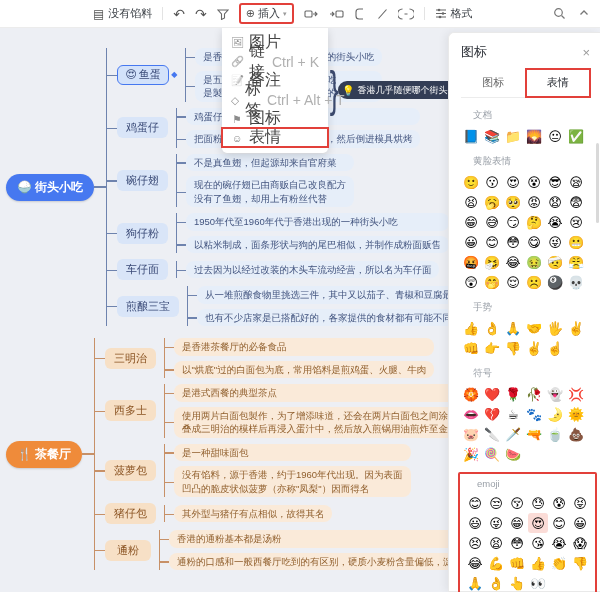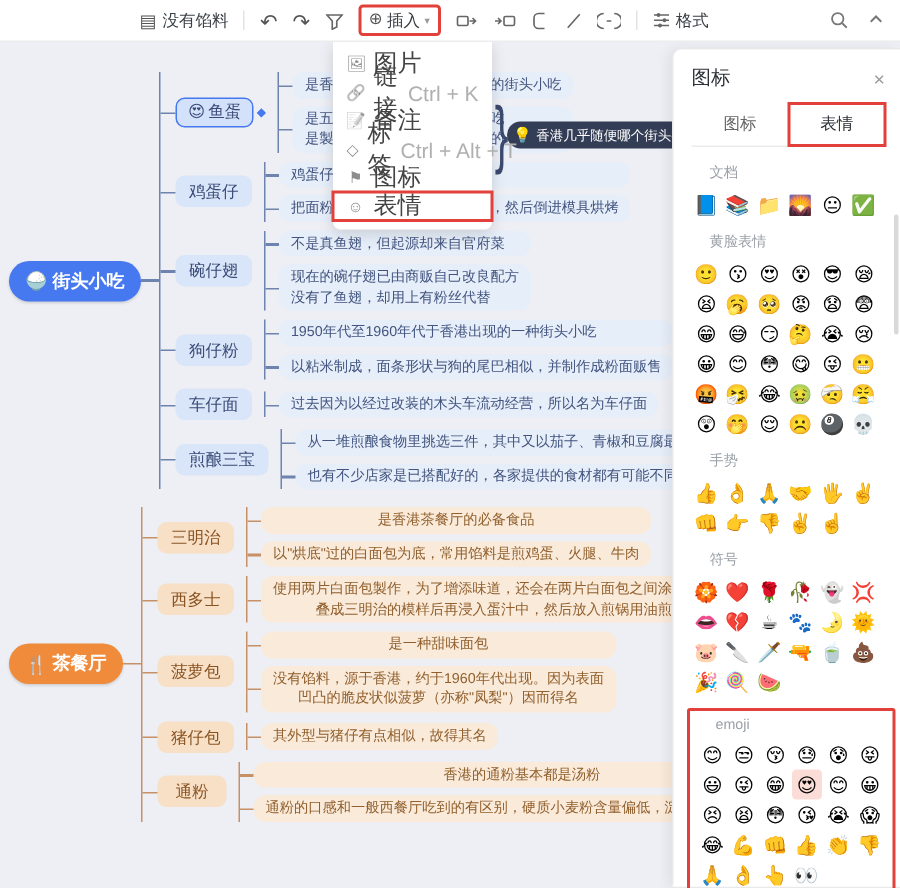--- a/index.html
+++ b/index.html
@@ -43,21 +43,21 @@
   .orange .topic-pill { background:#f7e0c6; color:#8a5322; }
   .topic-pill.selected { background:#d3e2fa; border:1.6px solid #4678f0; padding:1.4px 7.4px; }
   .t-emoji { font-size:11px; }
   .diamond { font-size:8px; color:#4678f0; margin-left:2px; }
   .leaves { display:flex; flex-direction:column; gap:5px; border-left:1.4px solid var(--lc);
     padding-left:9px; margin-left:8px; }
   .leaf { position:relative; padding:2px 8px; border-radius:8px; font-size:9.5px; line-height:13.5px;
     white-space:pre; }
   .leaf::before { content:""; position:absolute; left:-9px; top:50%; width:9px; height:1.4px; background:var(--lc); }
   .blue  .leaf { background:#e6eef9; color:#42547f; }
-  .orange .leaf { background:#faead9; color:#91602e;text-align:center; }
+  .orange .leaf { background:#faead9; color:#91602e; }
 
   
   #brace { position:absolute; left:326px; top:36px; z-index:9; font-size:50px; line-height:50px;
     color:#3c4a6e; font-weight:200; transform:scaleX(.55); }
   #tooltip { position:absolute; left:338px; top:53px; z-index:10; height:18px; display:flex;
     align-items:center; gap:3px; background:#333d55; color:#fff; font-size:9px; border-radius:9px;
     padding:0 9px 0 4px; white-space:nowrap; }
   #tooltip .bulb { font-size:10px; }
 
   
@@ -233,20 +233,21 @@
               <div class="leaves">
                 <div class="leaf">是香港茶餐厅的必备食品</div>
                 <div class="leaf">以"烘底"过的白面包为底，常用馅料是煎鸡蛋、火腿、牛肉</div>
               </div>
             </div>
             <div class="topic-row">
               <div class="topic-pill">
                 <span>西多士</span>
               </div>
               <div class="leaves">
+                <div class="leaf">是港式西餐的典型茶点</div>
                 <div class="leaf">使用两片白面包製作，为了增添味道，还会在两片白面包之间涂上花生酱或果酱，
 叠成三明治的模样后再浸入蛋汁中，然后放入煎锅用油煎炸至金黄色</div>
               </div>
             </div>
             <div class="topic-row">
               <div class="topic-pill">
                 <span>菠萝包</span>
               </div>
               <div class="leaves">
                 <div class="leaf">是一种甜味面包</div>

